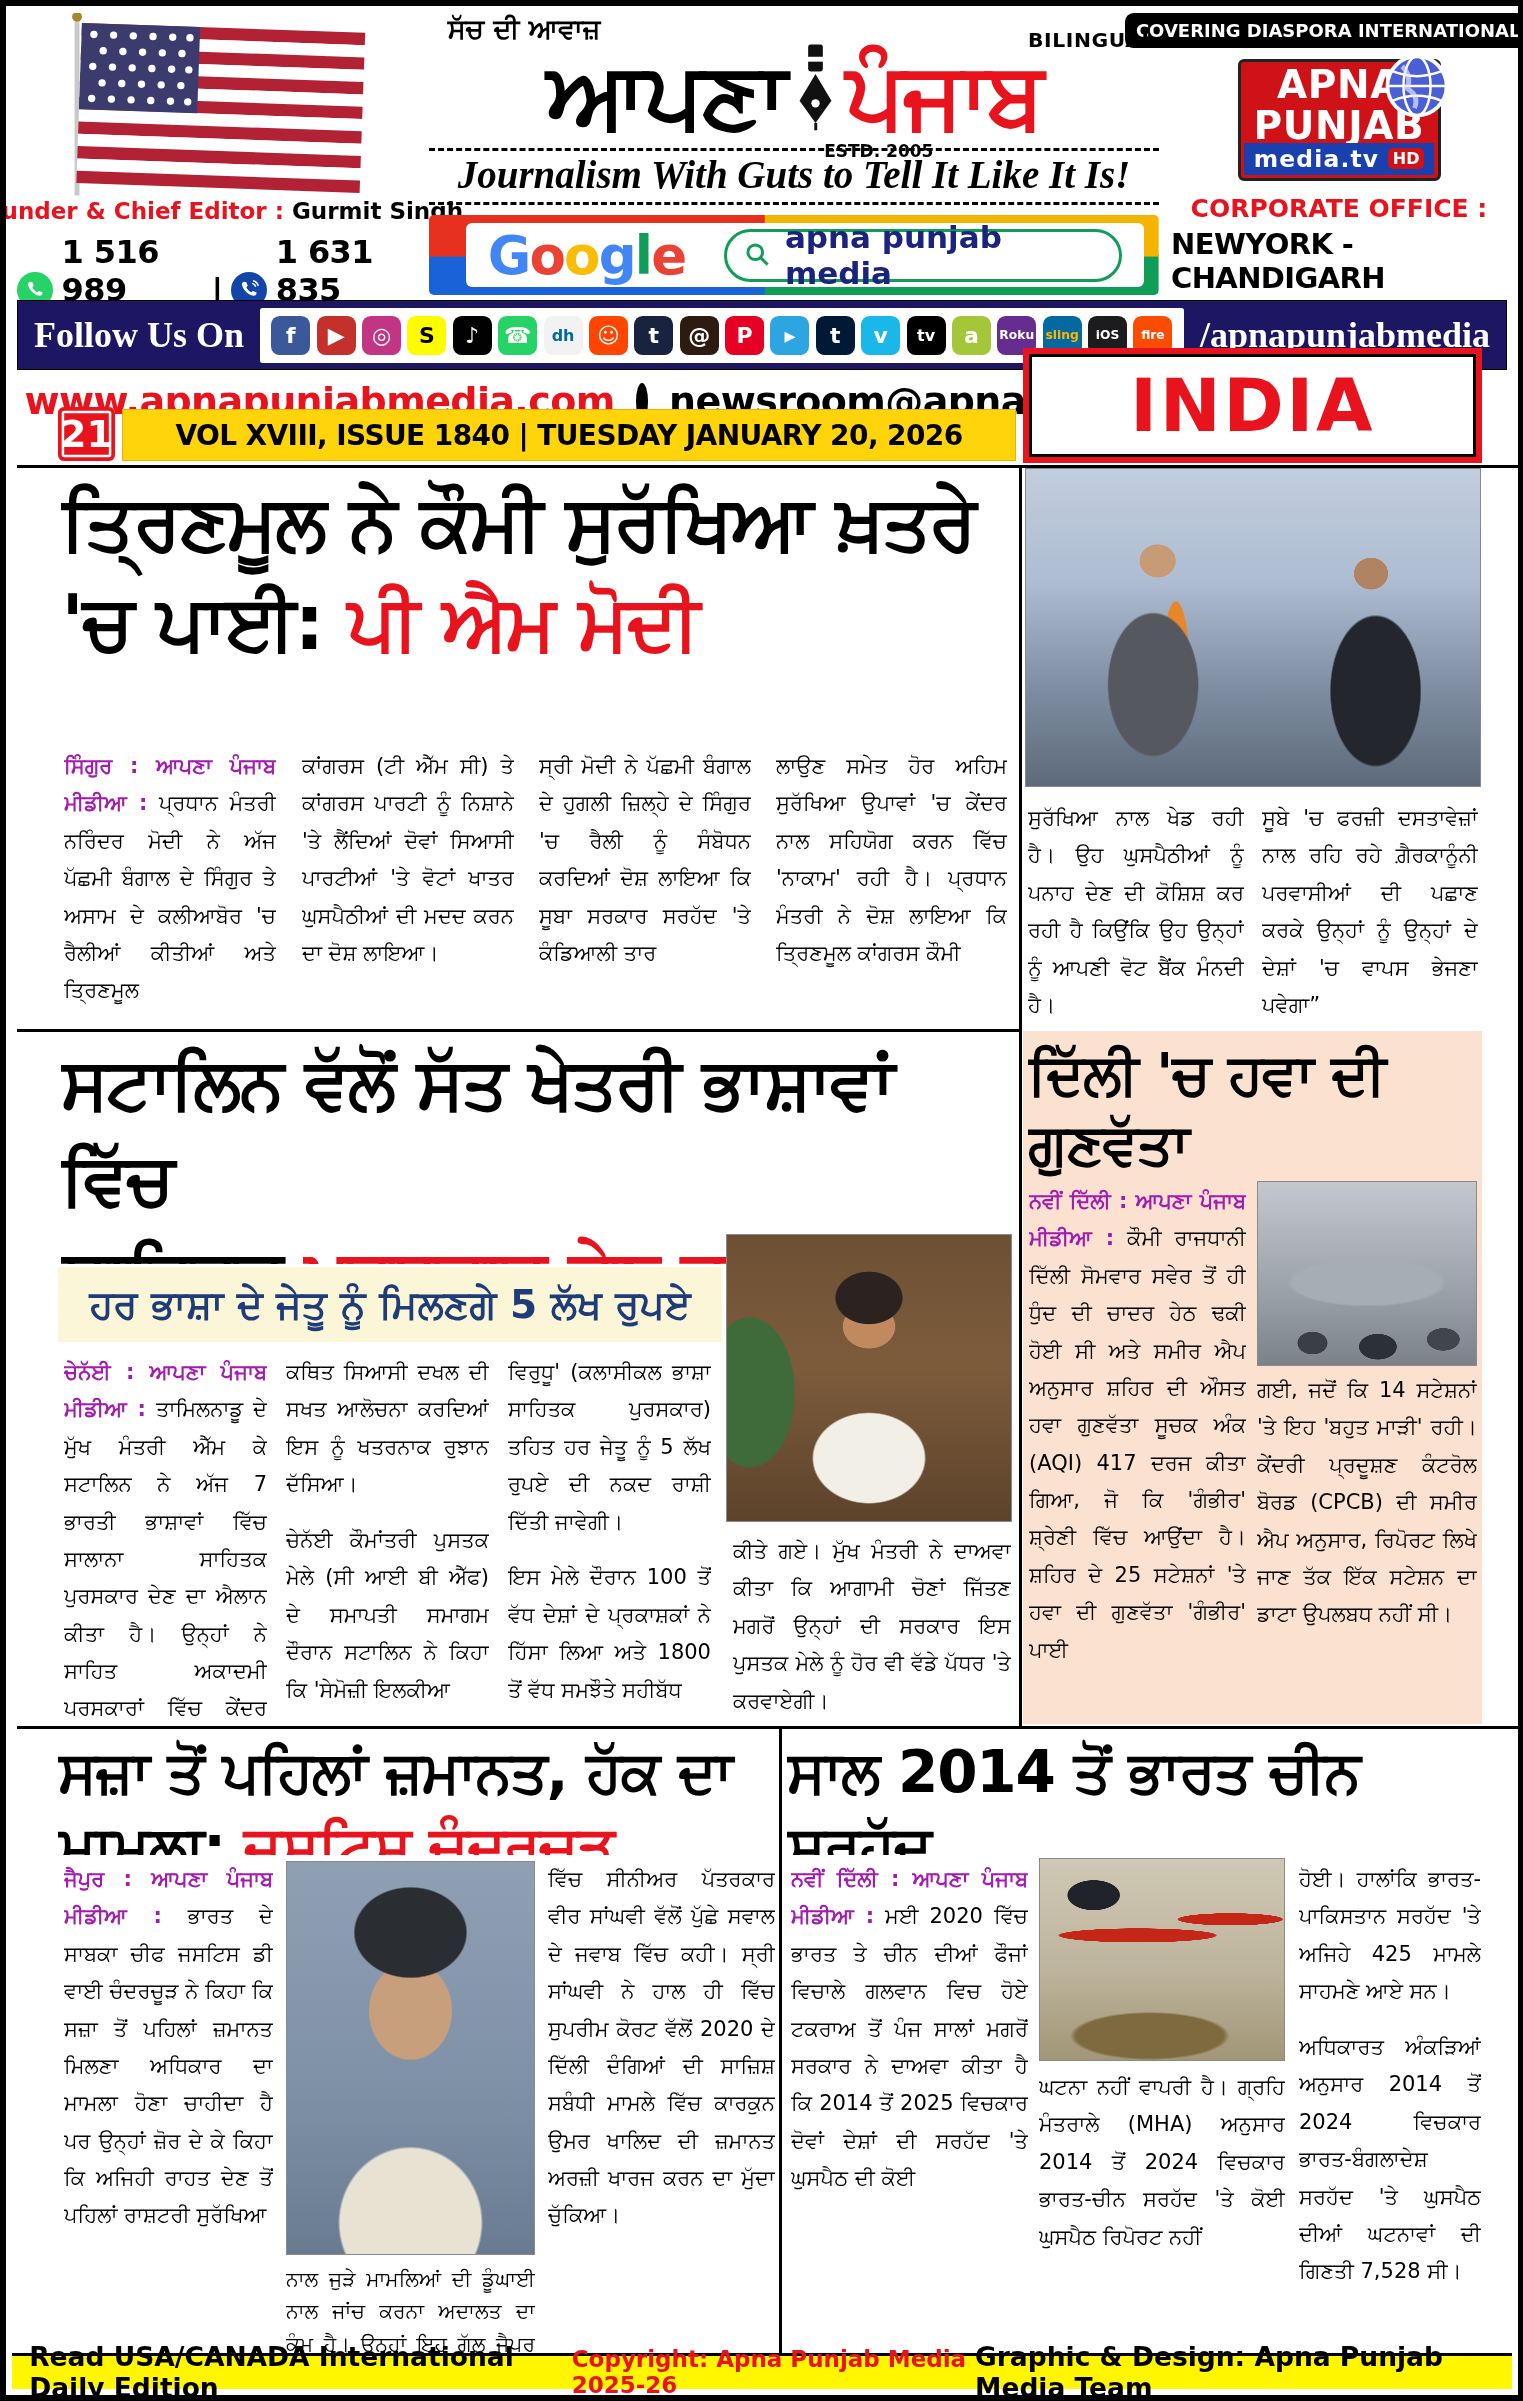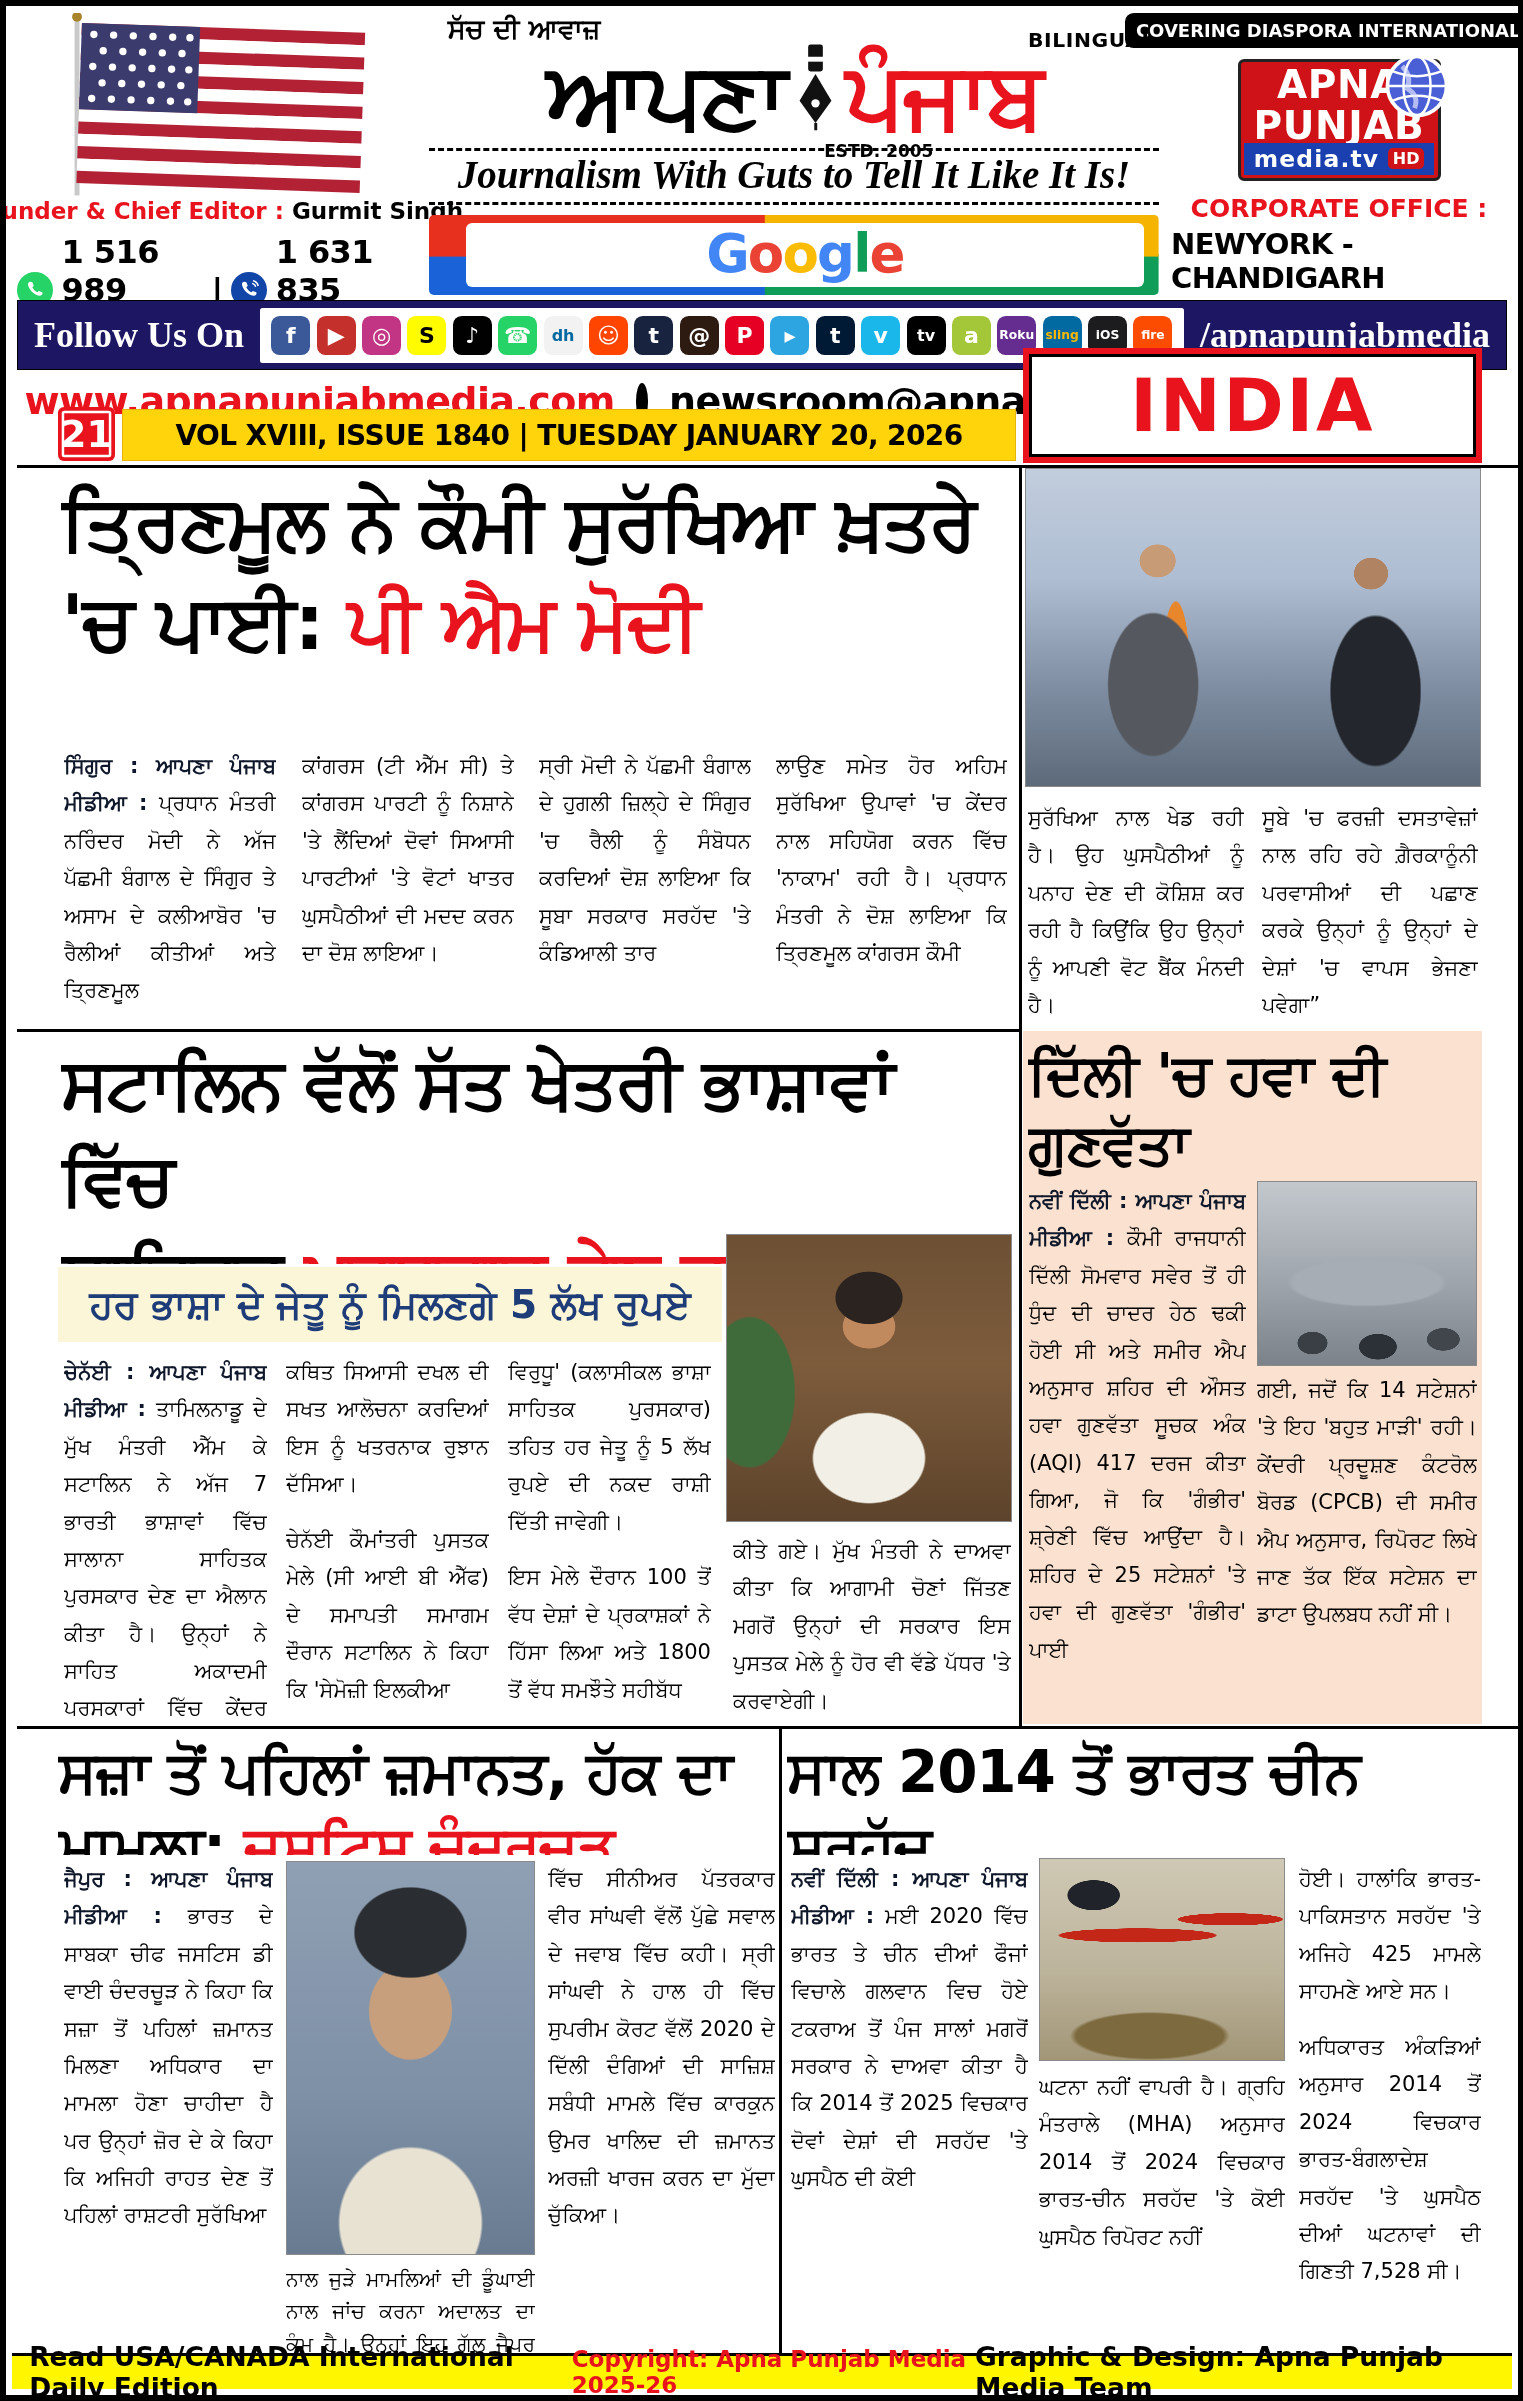--- a/index.html
+++ b/index.html
@@ -29,21 +29,21 @@
   .estd{position:absolute;top:128px;left:54%;font-size:17px;font-weight:bold;}
   .dash{border-top:3.7px dashed #000;margin:6.2px 0 3.7px 0;}
   .tagline{font-family:"Liberation Serif", serif;font-style:italic;font-weight:bold;font-size:39px;text-align:center;line-height:1.05;}
   .google-bar{margin-top:6.2px;height:94px;position:relative;background:
       linear-gradient(#e8301f,#e8301f) 0 0/46% 52% no-repeat,
       linear-gradient(#1a62d8,#1a62d8) 0 100%/46% 52% no-repeat,
       linear-gradient(#f4b400,#f4b400) 100% 0/62% 52% no-repeat,
       linear-gradient(#0f9d58,#0f9d58) 100% 100%/62% 52% no-repeat;
       border-radius:4.9px;display:flex;align-items:center;}
   .google-inner{position:absolute;left:5%;right:2%;top:8.6px;bottom:8.6px;background:#fff;border-radius:6.2px;
-      display:flex;align-items:center;gap:30px;padding:0 22px;flex-direction:column;}
+      display:flex;align-items:center;gap:39px;padding:0 22px;}
   .google-logo{font-size:53px;font-weight:bold;letter-spacing:-1.8px;}
   .search-pill{flex:1;height:53px;border:3.7px solid #0f9d58;border-radius:28px;display:flex;align-items:center;gap:13.5px;padding:0 17px;}
   .search-text{font-size:31px;font-weight:800;color:#1a237e;}
   .h-right{width:336px;display:flex;flex-direction:column;align-items:center;}
   .pill{background:#000;color:#fff;border:2.5px solid #000;border-radius:8.6px;font-size:18px;font-weight:bold;
       padding:4.9px 8.6px;white-space:nowrap;}
   .tv-logo{position:relative;width:203px;height:131px;background:#cf1217;border:3.1px solid #222;border-radius:6.2px;margin-top:11px;
       display:flex;flex-direction:column;align-items:center;justify-content:flex-start;}
   .tv-big{color:#fff;font-size:39px;font-weight:900;line-height:.95;letter-spacing:0.6px;margin-top:3.7px;}
   .tv-strip{position:absolute;left:3.7px;right:3.7px;bottom:3.7px;height:32px;background:#1a3fae;display:flex;align-items:center;justify-content:center;gap:8.6px;}
@@ -77,21 +77,21 @@
       display:flex;align-items:center;justify-content:center;}
   .issue-text{font-size:28px;font-weight:900;letter-spacing:-0.6px;white-space:nowrap;}
   
   .vrule{position:absolute;background:#000;width:2.5px;}
   .hrule{position:absolute;background:#000;height:2.5px;}
   
   .headline{position:absolute;text-align:left;font-weight:700;overflow:hidden;}
   .headline .red{color:#e8131d;}
   .col{position:absolute;font-size:21px;line-height:1.78;text-align:justify;overflow:hidden;}
   .col p{margin:0 0 18.5px 0;}
-  .dateline{color:#0f172a;font-weight:bold;}
+  .dateline{color:#a21caf;font-weight:bold;}
   .photo{position:absolute;border:1.2px solid #8a8a8a;}
   
   .s1-headline{top:467px;left:55px;width:957px;height:216px;font-size:76px;line-height:1.32;letter-spacing:-1.8px;}
   .s1-photo{left:1019px;top:462px;width:456px;height:319px;
      background:
        radial-gradient(29.6px 27px at 29% 29%, #c89b77 0 60%, transparent 62%),
        radial-gradient(28px 26px at 76% 33%, #b08462 0 60%, transparent 62%),
        radial-gradient(74px 117px at 28% 68%, #55585e 0 60%, transparent 62%),
        radial-gradient(22px 105px at 33% 62%, #e8862c 0 60%, transparent 62%),
        radial-gradient(74px 123px at 77% 70%, #23262c 0 60%, transparent 62%),

